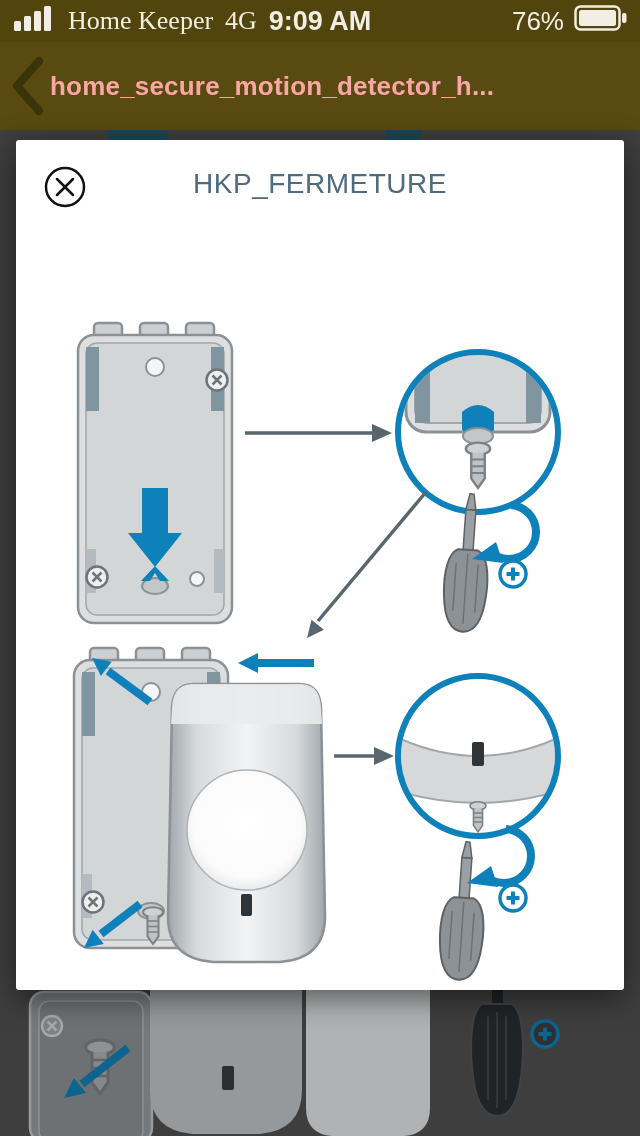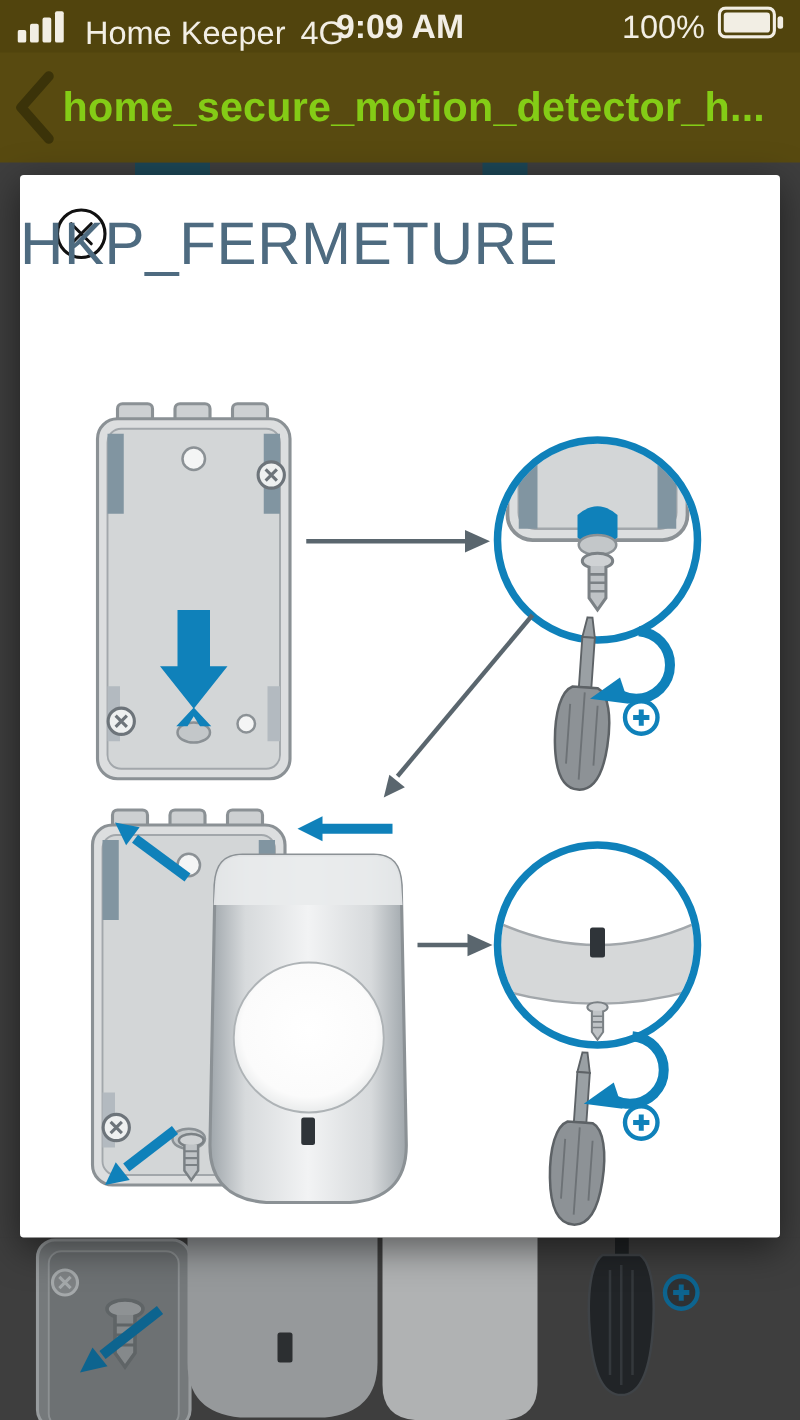--- a/index.html
+++ b/index.html
@@ -4,36 +4,36 @@
 <style>
   html,body{margin:0;padding:0;}
   body{
     width:640px;height:1136px;position:relative;overflow:hidden;
     background:#3e3e3e;
     font-family:"Liberation Sans", sans-serif;
   }
   
   .header{position:absolute;top:0;left:0;width:640px;height:130px;background:#584a10;z-index:2;}
   .status-bar{position:absolute;top:0;left:0;width:640px;height:42px;background:#51440d;color:#f2eee4;font-size:26px;}
-  .status-left{position:absolute;left:14px;top:0;height:42px;display:flex;align-items:flex-end;gap:12px;}
+  .status-left{position:absolute;left:14px;top:0;height:42px;display:flex;align-items:center;gap:12px;font-family:Liberation Serif, serif;}
   .status-time{position:absolute;left:50%;top:0;height:42px;display:flex;align-items:center;transform:translateX(-50%);font-weight:700;font-size:27px;}
   .status-right{position:absolute;right:12px;top:0;height:42px;display:flex;align-items:center;gap:10px;}
   .nav-bar{position:absolute;top:42px;left:0;width:640px;height:88px;display:flex;align-items:center;}
   .back-btn{width:46px;height:70px;margin-left:4px;background:none;border:none;padding:0;display:flex;align-items:center;justify-content:center;cursor:pointer;}
-  .nav-title{color:#84cc16;font-size:33px;font-weight:700;white-space:nowrap;overflow:hidden;flex:1;letter-spacing:.2px;}
+  .nav-title{color:#fca5a5;font-size:26px;font-weight:700;white-space:nowrap;overflow:hidden;flex:1;letter-spacing:.2px;}
   
   .backdrop{position:absolute;top:130px;left:0;width:640px;height:1006px;background:#3e3e3e;z-index:1;}
   .teal-1{position:absolute;left:108px;top:0;width:60px;height:11px;background:#1c4656;}
   .teal-2{position:absolute;left:386px;top:0;width:36px;height:11px;background:#1c4656;}
   .backdrop-strip-svg{position:absolute;left:0;top:860px;display:block;}
   
   .modal{position:absolute;left:16px;top:140px;width:608px;height:850px;background:#ffffff;border-radius:3px;
          box-shadow:0 8px 30px rgba(0,0,0,.5);z-index:3;}
   .close-btn{position:absolute;left:26px;top:24px;width:46px;height:46px;background:none;border:none;padding:0;cursor:pointer;}
-  .modal-title{position:absolute;left:0;top:28px;width:100%;color:#4e6b80;font-size:48px;font-weight:400;letter-spacing:.5px;}
+  .modal-title{position:absolute;left:0;top:28px;width:100%;text-align:center;color:#4e6b80;font-size:28px;font-weight:400;letter-spacing:.5px;}
   .diagram-svg{position:absolute;left:0;top:0;display:block;}
 </style>
 </head>
 <body>
 
 <div class="header">
   <div class="status-bar">
     <div class="status-left">
       <span>
         <svg width="42" height="28" viewBox="0 0 42 28">
@@ -41,21 +41,21 @@
           <rect x="10" y="12" width="7" height="15" rx="1.5" fill="#f2eee4"></rect>
           <rect x="20" y="7" width="7" height="20" rx="1.5" fill="#f2eee4"></rect>
           <rect x="30" y="2" width="7" height="25" rx="1.5" fill="#f2eee4"></rect>
         </svg>
       </span>
       <span>Home Keeper</span>
       <span>4G</span>
     </div>
     <div class="status-time">9:09 AM</div>
     <div class="status-right">
-      <span>100%</span>
+      <span>76%</span>
       <span>
         <svg width="54" height="26" viewBox="0 0 54 26">
           <rect x="1.5" y="1.5" width="44" height="23" rx="5" fill="none" stroke="#f2eee4" stroke-width="2.5"></rect>
           <rect x="5" y="5" width="37" height="16" rx="2.5" fill="#f2eee4"></rect>
           <rect x="48" y="8" width="4.5" height="10" rx="2" fill="#f2eee4"></rect>
         </svg>
       </span>
     </div>
   </div>
   <div class="nav-bar">

